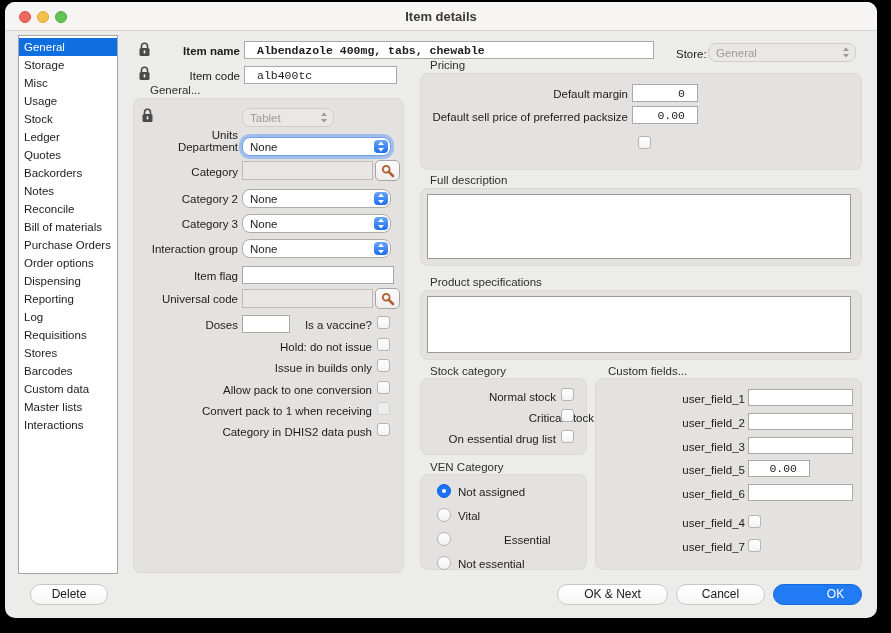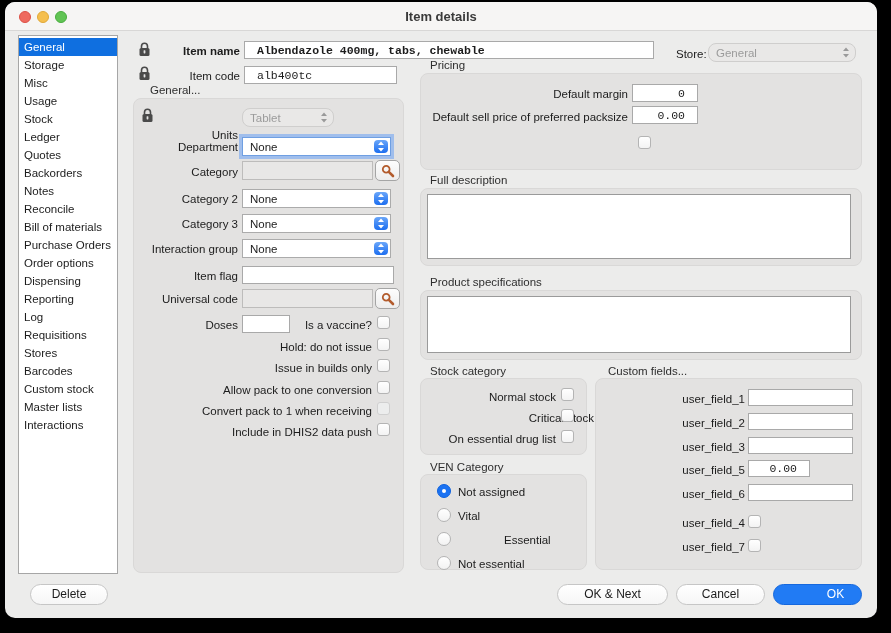--- a/index.html
+++ b/index.html
@@ -22,21 +22,21 @@
   .sidebar{position:absolute;left:18px;top:35px;width:100px;height:539px;background:#fff;
            border:1px solid #a6a6a6;box-sizing:border-box;padding-top:2px;}
   .side-item{height:18px;line-height:18px;padding-left:5px;white-space:nowrap;overflow:hidden;cursor:default;}
   .side-item.selected{background:#0f6fe0;color:#fff;}
   .groupbox{position:absolute;background:#e3e2e1;border:1px solid #d9d8d7;border-radius:8px;box-sizing:border-box;}
   .grouplabel{position:absolute;color:#2e2e2e;}
   .tf{position:absolute;background:#fff;border:1px solid #a9a9a9;box-sizing:border-box;
       font-family:Liberation Mono, monospace;font-size:11.5px;color:#1c1c1c;padding:0 12px;outline:none;}
   .tf.num{text-align:right;}
   .tf.disabled{background:#e8e7e6;border-color:#bdbcbb;}
-  .dd{position:absolute;background:#fff;border:1px solid #ababab;border-radius:0;height:19px;
+  .dd{position:absolute;background:#fff;border:1px solid #ababab;border-radius:8px;height:19px;
       box-sizing:border-box;cursor:default;}
   .dd .dd-text{position:absolute;left:7px;top:2px;line-height:14px;white-space:nowrap;}
   .dd .dd-cap{position:absolute;right:2px;top:2px;bottom:2px;width:14px;border-radius:4px;
       background:linear-gradient(#6aa6f9,#1c6ef0);display:flex;align-items:center;justify-content:center;}
   .dd.focused{box-shadow:0 0 0 3px rgba(105,160,245,.55);border-color:#6f9fe2;}
   .dd.disabled{background:#e9e8e7;border-color:#cfcecd;border-radius:8px;}
   .dd.disabled .dd-text{color:#9b9b9b;}
   .dd.disabled .dd-cap{background:none;}
   .magbtn{position:absolute;width:25px;height:21px;background:linear-gradient(#fdfdfd,#ededed);
       border:1px solid #a5a5a5;border-radius:5px;box-sizing:border-box;display:flex;
@@ -81,21 +81,21 @@
     <div class="side-item">Reconcile</div>
     <div class="side-item">Bill of materials</div>
     <div class="side-item">Purchase Orders</div>
     <div class="side-item">Order options</div>
     <div class="side-item">Dispensing</div>
     <div class="side-item">Reporting</div>
     <div class="side-item">Log</div>
     <div class="side-item">Requisitions</div>
     <div class="side-item">Stores</div>
     <div class="side-item">Barcodes</div>
-    <div class="side-item">Custom stock</div>
+    <div class="side-item">Custom data</div>
     <div class="side-item">Master lists</div>
     <div class="side-item">Interactions</div>
   </div>
 
   <svg class="lockicon" style="left:138px;top:42px;" viewBox="0 0 13 15">
       <path d="M3.5 6 V4.2 a3 3 0 0 1 6 0 V6" fill="none" stroke="#4a4a4a" stroke-width="1.6"></path>
       <rect x="1.5" y="6" width="10" height="8" rx="1.5" fill="#4a4a4a"></rect>
       <rect x="5.6" y="8.2" width="1.8" height="3.2" rx="0.6" fill="#fff" opacity="0.85"></rect>
     </svg>
   <div class="lbl r b" style="left:128px;top:44px;width:112px;">Item name</div>
@@ -213,21 +213,21 @@
 
   <div class="lbl r" style="left:150px;top:361px;width:222px;">Issue in builds only</div>
   <span class="cb" style="left:377px;top:359px;"></span>
 
   <div class="lbl r" style="left:150px;top:383px;width:222px;">Allow pack to one conversion</div>
   <span class="cb" style="left:377px;top:381px;"></span>
 
   <div class="lbl r" style="left:150px;top:404px;width:222px;">Convert pack to 1 when receiving</div>
   <span class="cb disabled" style="left:377px;top:402px;"></span>
 
-  <div class="lbl r" style="left:150px;top:425px;width:222px;">Include in DHIS2 data push</div>
+  <div class="lbl r" style="left:150px;top:425px;width:222px;">Category in DHIS2 data push</div>
   <span class="cb" style="left:377px;top:423px;"></span>
 
   <div class="grouplabel" style="left:430px;top:59px;">Pricing</div>
   <div class="groupbox" style="left:420px;top:73px;width:442px;height:97px;"></div>
   <div class="lbl r" style="left:420px;top:87px;width:208px;">Default margin</div>
   <input class="tf num" style="left: 632px; top: 84px; width: 66px; height: 18px;" value="0">
   <div class="lbl r" style="left:420px;top:110px;width:208px;">Default sell price of preferred packsize</div>
   <input class="tf num" style="left: 632px; top: 106px; width: 66px; height: 18px;" value="0.00">
   <span class="cb" style="left:638px;top:136px;"></span>
 

